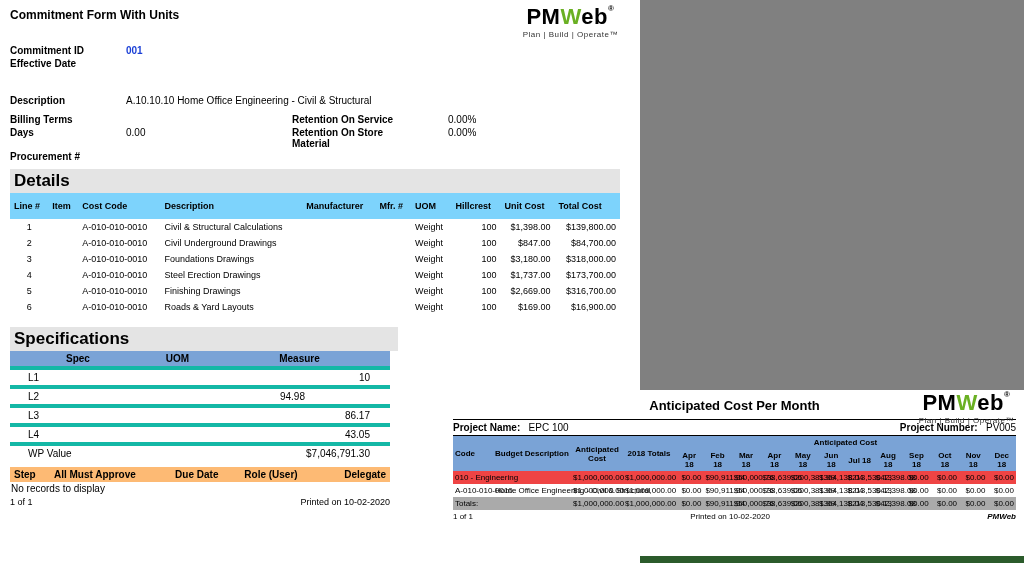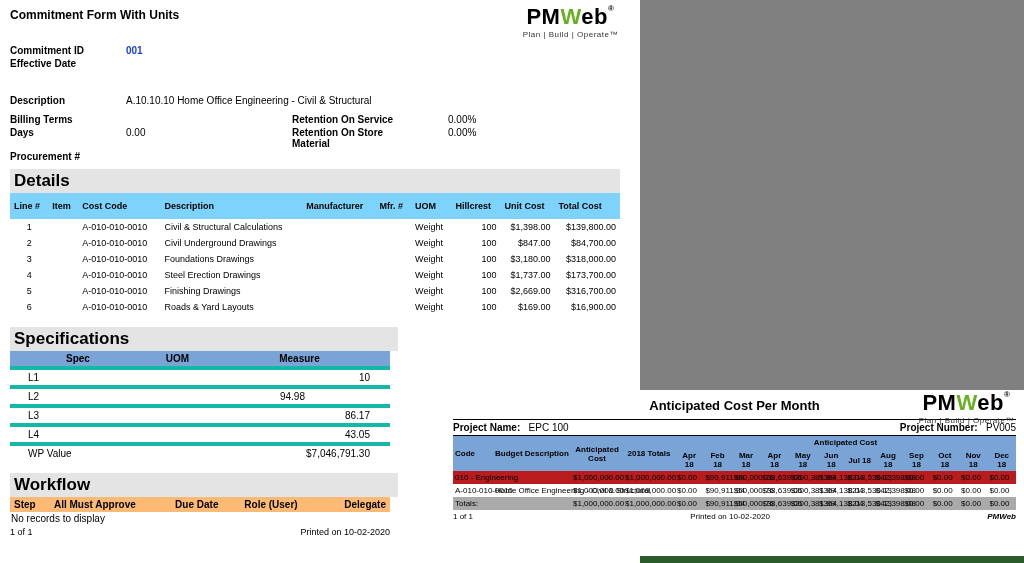--- a/index.html
+++ b/index.html
@@ -30,23 +30,23 @@
   .spec-table tbody tr{border-top:4px solid #14b8a6}
   .wf-table{border-collapse:collapse;width:380px;font-size:10px}
   .wf-table thead th{background:#fdba74;font-weight:bold;text-align:left;padding:2px 4px}
   .footline{font-size:9px;padding:2px 0;display:flex;justify-content:space-between;width:380px}
   
   .r-title{font-size:13px;font-weight:bold;text-align:center;margin:4px 0 6px 0}
   .r-head-row{display:flex;justify-content:space-between;font-size:10px;font-weight:bold;border-top:1px solid #000;border-bottom:1px solid #000;padding:2px 0}
   .r-grid{border-collapse:collapse;width:100%;font-size:8px;table-layout:fixed}
   .r-grid th{background:#7aa3d6;font-weight:bold;padding:2px 2px;text-align:center}
   .r-grid th.lh{text-align:left}
-  .r-grid td{padding:2px 2px;text-align:left;white-space:nowrap}
+  .r-grid td{padding:2px 2px;text-align:right;white-space:nowrap}
   .r-grid td.lh{text-align:left}
-  .r-grid tbody tr.sh td{background:#b91c1c;font-weight:normal}
+  .r-grid tbody tr.sh td{background:#ef4444;font-weight:normal}
   .r-grid tbody tr.tot td{background:#aaa;font-weight:normal}
   .r-logo{position:absolute;right:10px;top:0}
   .rfoot{display:flex;justify-content:space-between;font-size:8px;font-style:normal;margin-top:2px}
   .rfoot .brand{font-style:italic;font-weight:bold}
   .anticip-span{background:#7aa3d6;text-align:center;font-weight:bold}
 </style>
 </head>
 <body>
 
 <div class="page">
@@ -231,21 +231,20 @@
           </tr>
           <tr>
             <td style="padding-left: 18px;">WP Value</td>
             <td></td>
             <td style="text-align: right; padding-right: 20px;">$7,046,791.30</td>
           </tr>
         </tbody>
     </table>
 
     <div style="height:6px"></div>
-    <div class="section-head" style="width:380px">Workflow</div>
     <table class="wf-table">
       <thead>
           <tr id="wf-head">
             <th>Step</th>
             <th>All Must Approve</th>
             <th>Due Date</th>
             <th>Role (User)</th>
             <th style="text-align: right;">Delegate</th>
           </tr>
         </thead>

